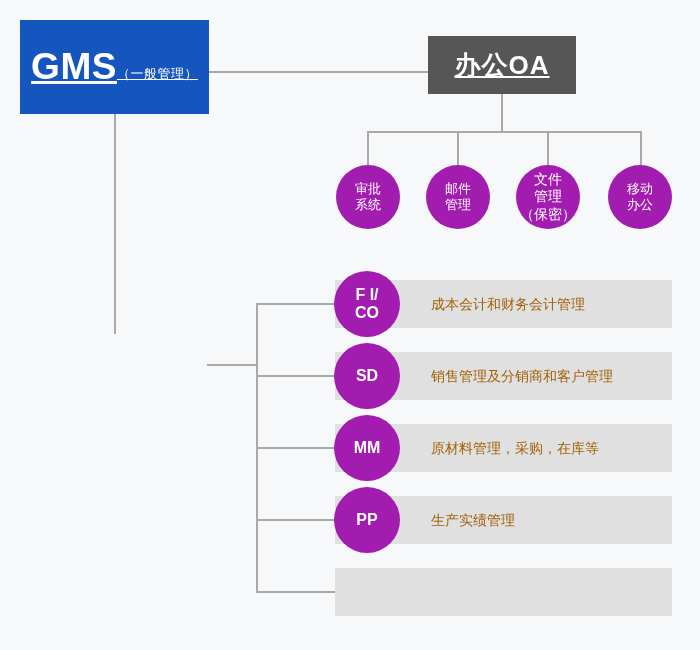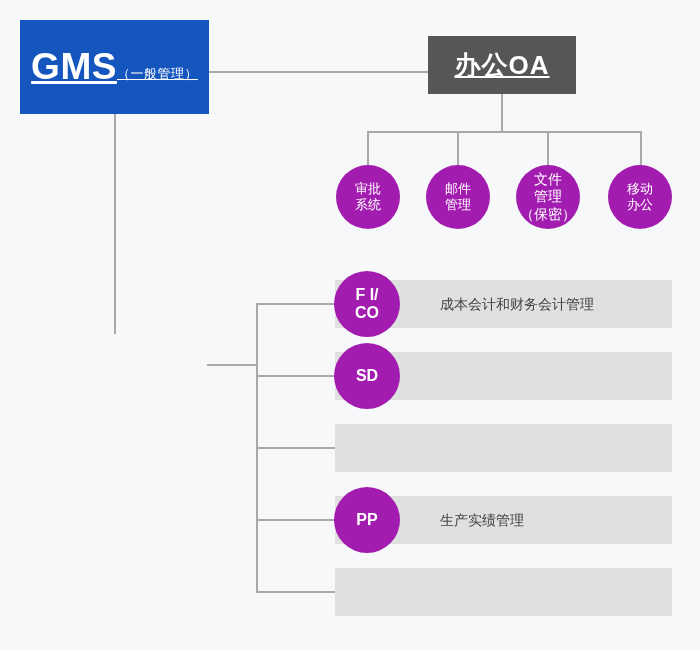--- a/index.html
+++ b/index.html
@@ -125,23 +125,23 @@
   .erp-bar {
     position: absolute;
     left: 335px;
     width: 337px;
     height: 48px;
     background: #e0e0e0;
     z-index: 1;
   }
   .erp-desc {
     position: absolute;
-    left: 440px;
+    left: 431px;
     font-size: 14px;
-    color: #404040;
+    color: #a16207;
     z-index: 2;
     white-space: nowrap;
   }
 </style>
 </head>
 <body>
 
 <div id="diagram">
 
   <div class="line h" style="left:209px; top:71px; width:219px;"></div>
@@ -195,22 +195,27 @@
   <div class="circle erp-circle" style="top:271px;">
     <span class="clabel">F I/
 CO</span>
   </div>
   <div class="erp-desc" style="top:296px;">成本会计和财务会计管理</div>
 
   <div class="erp-bar" style="top:352px;"></div>
   <div class="circle erp-circle" style="top:343px;">
     <span class="clabel">SD</span>
   </div>
+  <div class="erp-desc" style="top:368px;">销售管理及分销商和客户管理</div>
 
   <div class="erp-bar" style="top:424px;"></div>
+  <div class="circle erp-circle" style="top:415px;">
+    <span class="clabel">MM</span>
+  </div>
+  <div class="erp-desc" style="top:440px;">原材料管理，采购，在库等</div>
 
   <div class="erp-bar" style="top:496px;"></div>
   <div class="circle erp-circle" style="top:487px;">
     <span class="clabel">PP</span>
   </div>
   <div class="erp-desc" style="top:512px;text-align:center;">生产实绩管理</div>
 
   <div class="erp-bar" style="top:568px;"></div>
 
 </div>

